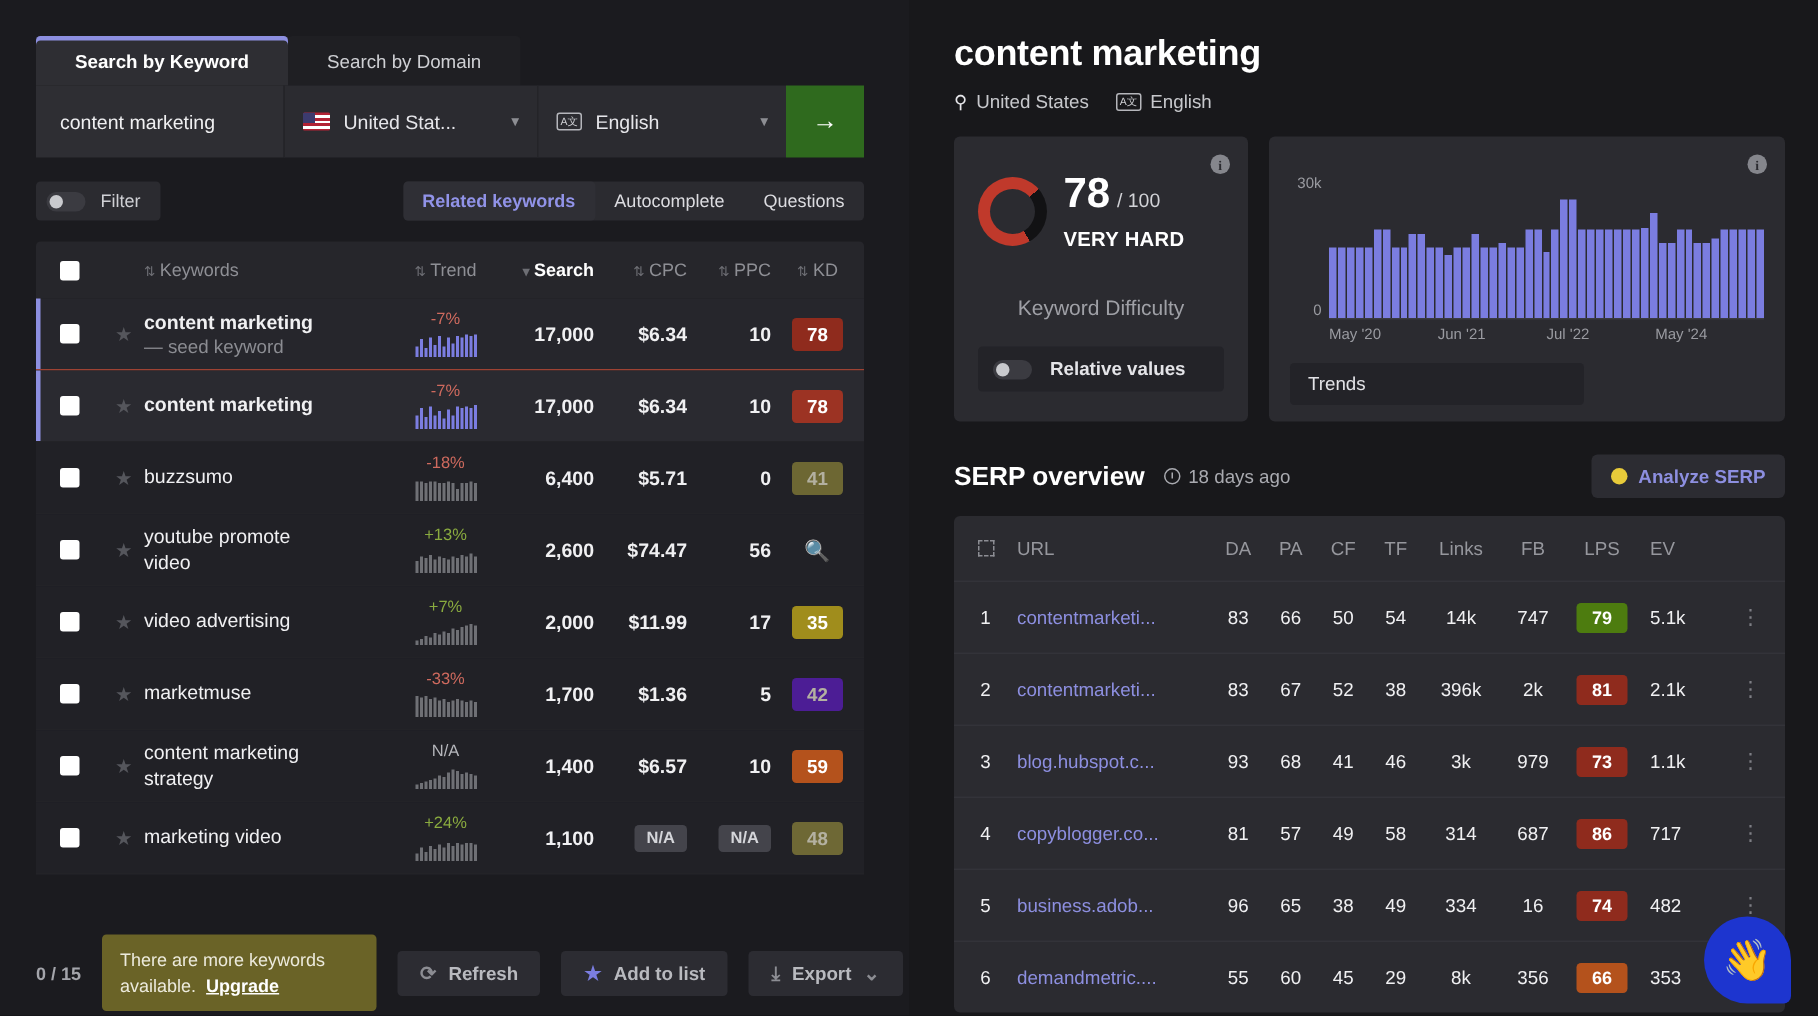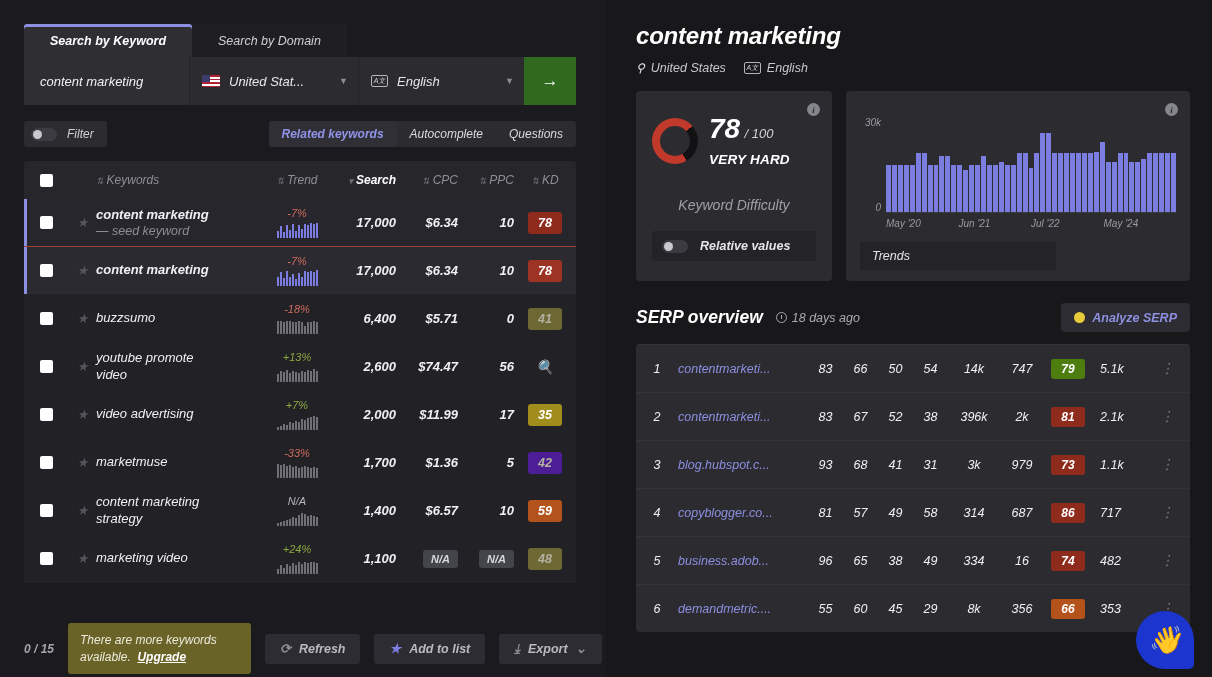--- a/index.html
+++ b/index.html
@@ -3,21 +3,21 @@
 <meta charset="utf-8">
 <style>
   * { box-sizing: border-box; margin: 0; padding: 0; }
   html, body {
     width: 1212px; height: 677px;
     background: #141417;
     font-family: "Liberation Sans", sans-serif;
     overflow: hidden;
     color: #e8e8ea;
   }
-  .app { display: flex; width: 1212px; height: 599px; font-style: italic; }
+  .app { display: flex; width: 1212px; height: 599px; }
 
   
   .left {
     width: 606px; height: 677px;
     background: #1b1b1f;
     position: relative;
   }
 
   
   .tabs { display: flex; padding-left: 24px; padding-top: 24px; }
@@ -758,20 +758,35 @@
         <span class="clock"></span>
         <span>18 days ago</span>
       </span>
       <div class="analyze">
         <span class="coin"></span>
         <span>Analyze SERP</span>
       </div>
     </div>
 
     <div class="serptable">
+      <div class="serphdr">
+        <div class="s-exp">
+          <span class="expand-ic"></span>
+        </div>
+        <div class="s-url">URL</div>
+        <div class="s-c">DA</div>
+        <div class="s-c">PA</div>
+        <div class="s-c">CF</div>
+        <div class="s-c">TF</div>
+        <div class="s-links">Links</div>
+        <div class="s-fb">FB</div>
+        <div class="s-lps">LPS</div>
+        <div class="s-ev">EV</div>
+        <div class="s-dot"></div>
+      </div>
       <div id="serp-body">
           <div class="serprow">
     <div class="s-exp">
       <span>1</span>
             </div>
     <div class="s-url">contentmarketi...</div>
     <div class="s-c">83</div>
     <div class="s-c">66</div>
     <div class="s-c">50</div>
     <div class="s-c">54</div>
@@ -803,21 +818,21 @@
             </div>
           </div>
           <div class="serprow">
     <div class="s-exp">
       <span>3</span>
             </div>
     <div class="s-url">blog.hubspot.c...</div>
     <div class="s-c">93</div>
     <div class="s-c">68</div>
     <div class="s-c">41</div>
-    <div class="s-c">31</div>
+    <div class="s-c">46</div>
     <div class="s-links">3k</div>
     <div class="s-fb">979</div>
     <div class="s-lps">
       <span class="lps" style="background:#8f2b1d">73</span></div>
     <div class="s-ev">1.1k</div>
     <div class="s-dot">
       <span class="vdots">⋮</span>
             </div>
           </div>
           <div class="serprow">

